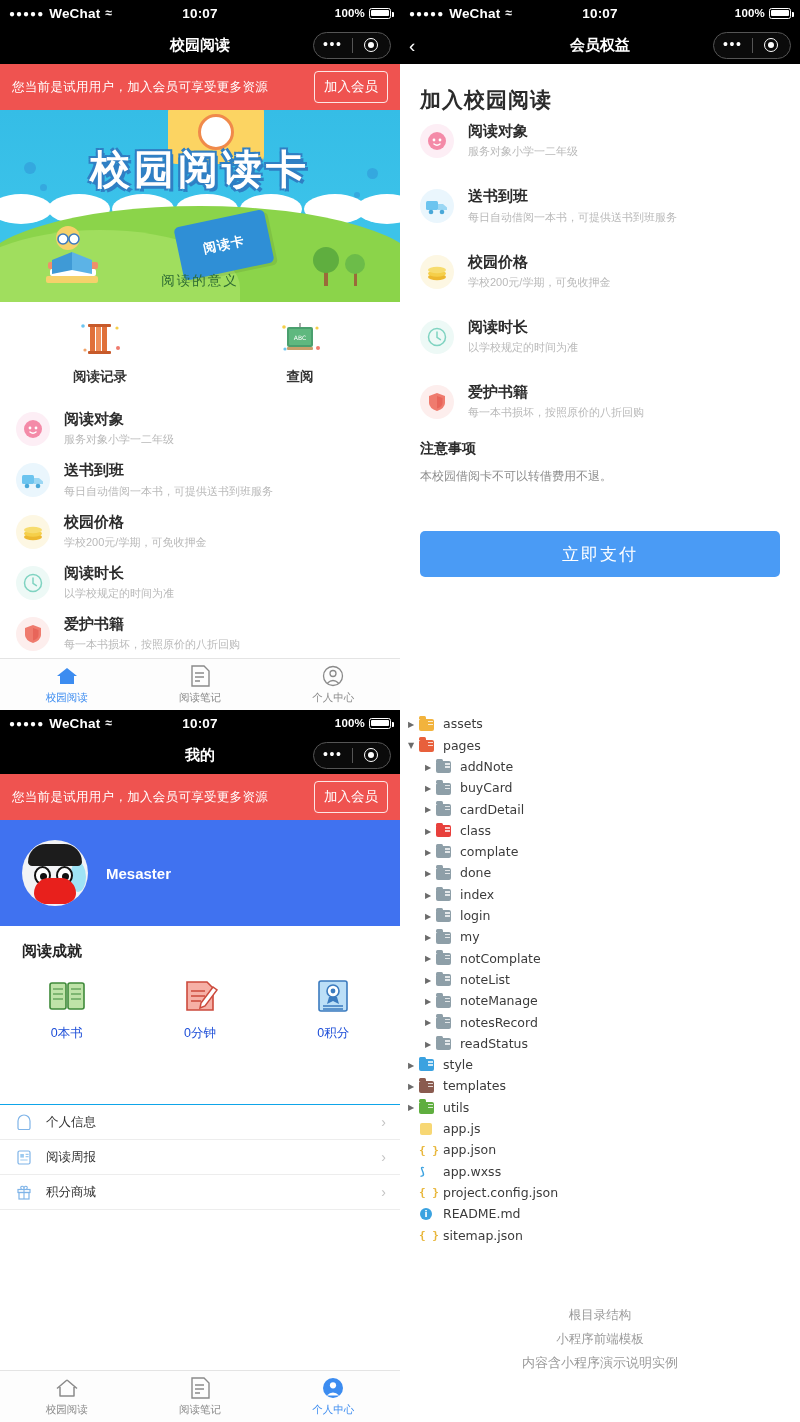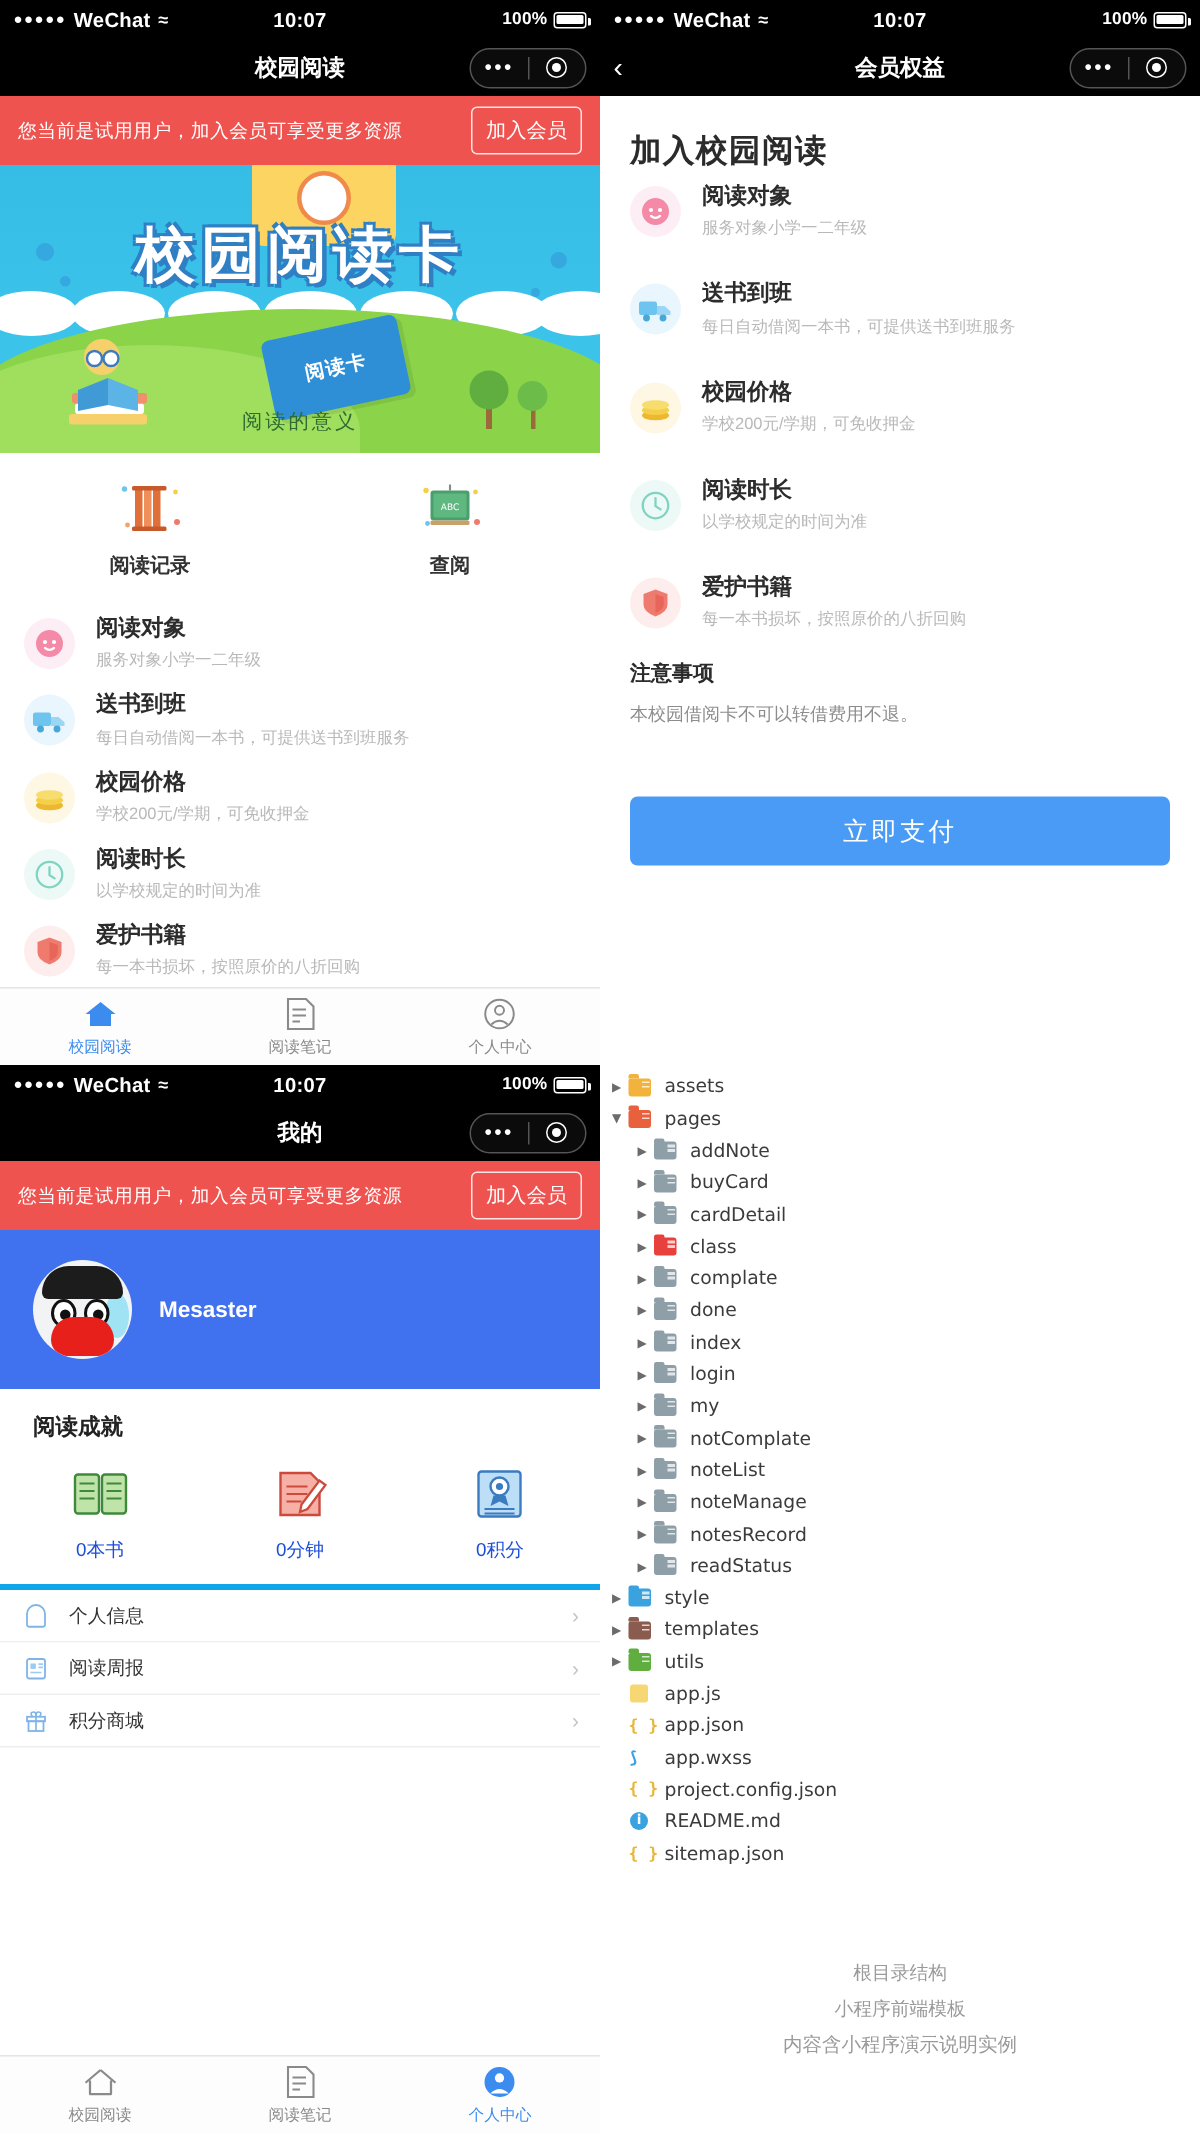--- a/index.html
+++ b/index.html
@@ -162,21 +162,21 @@
   .av-cheek { position:absolute; right:2px; top:22px; width:16px; height:30px; background:#9fe3f5; border-radius:50%;}
   .uname { color: #fff; font-size: 15px; font-weight: 700; }
 
   .ach-wrap { padding: 16px 0 14px; }
   .ach-title { font-size: 15px; font-weight: 700; color: #222; padding: 0 22px 14px; }
   .ach-row { display: flex; }
   .ach { flex: 1; text-align: center; }
   .ach-ico { width: 42px; height: 42px; margin: 0 auto 8px; position: relative; }
   .ach-label { font-size: 12.5px; color: #1d4ed8; }
 
-  .list { border-top: 4px solid #0ea5e9; }
+  .list { border-top: 1px solid #0ea5e9; margin-top: 48px; }
   .li {
     display: flex; align-items: center; height: 35px; padding: 0 14px;
     border-bottom: 1px solid #ededed; background:#fff;
   }
   .li-ico { width: 20px; height: 20px; margin-right: 12px; display:flex; align-items:center; justify-content:center;}
   .li-label { font-size: 12.5px; color: #333; }
   .li-arrow { margin-left: auto; color: #c4c4c4; font-size: 14px; }
 
   
   .tree { padding: 14px 0 0 0; font-size: 12.5px; color: #3b3b3b; font-family: "DejaVu Sans", sans-serif; }

